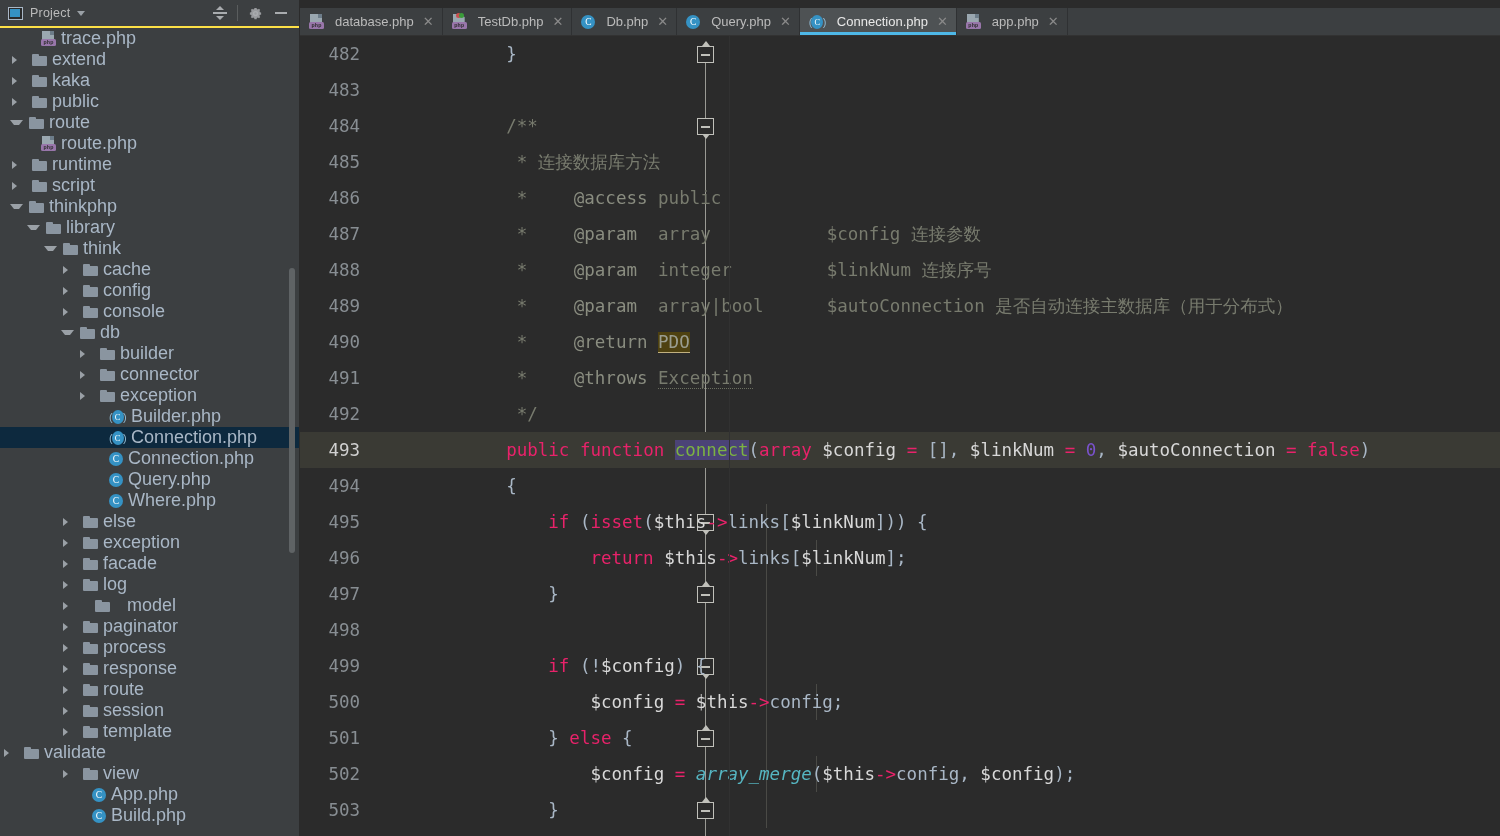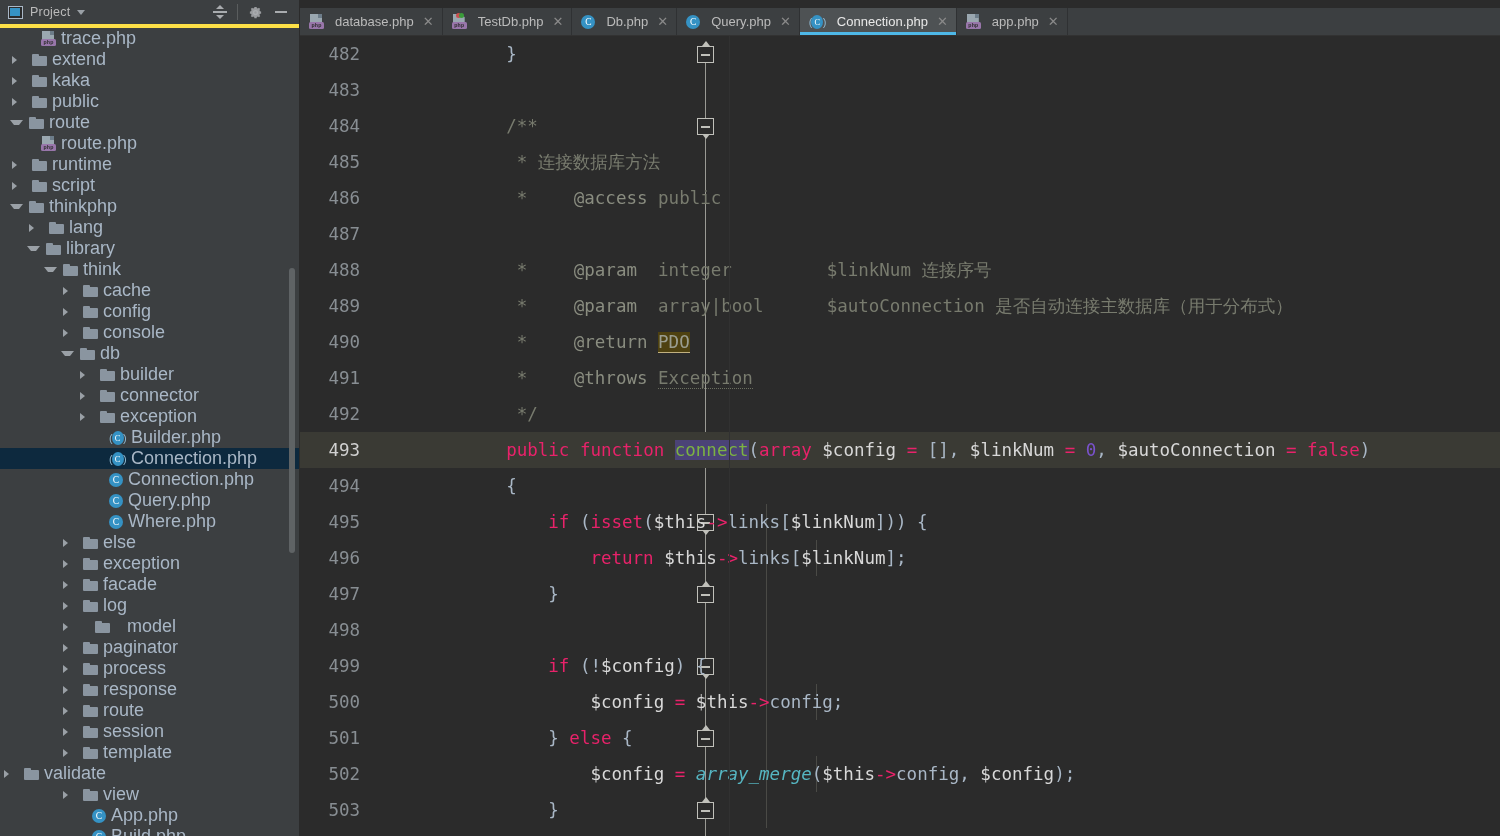--- a/index.html
+++ b/index.html
@@ -18,21 +18,21 @@
     background: #3c3f41;
     position: relative;
     flex: 0 0 300px;
     overflow: hidden;
   }
   .panel-header {
     height: 28px;
     background: #3c3f41;
     display: flex; align-items: center;
     padding: 0 6px 0 8px;
-    border-bottom: 4px solid #fde047;
+    border-bottom: 2px solid #fde047;
     position: relative;
   }
   .ph-icon {
     width: 15px; height: 13px;
     border: 1.5px solid #a9b7c6;
     background: #2b2b2b;
     position: relative;
     flex: 0 0 auto;
     margin-right: 7px;
   }
@@ -321,27 +321,20 @@
           <span class="lbl">script</span>
         </div>
         <div class="tree-row" style="padding-left: 8px;">
           <span class="tw down"></span>
           <span class="ico">
             <span class="folder-ico"></span>
           </span>
           <span class="lbl">thinkphp</span>
         </div>
         <div class="tree-row" style="padding-left: 25px;">
-          <span class="tw right"></span>
-          <span class="ico">
-            <span class="folder-ico"></span>
-          </span>
-          <span class="lbl">lang</span>
-        </div>
-        <div class="tree-row" style="padding-left: 25px;">
           <span class="tw down"></span>
           <span class="ico">
             <span class="folder-ico"></span>
           </span>
           <span class="lbl">library</span>
         </div>
         <div class="tree-row" style="padding-left: 42px;">
           <span class="tw down"></span>
           <span class="ico">
             <span class="folder-ico"></span>
@@ -675,20 +668,21 @@
             <div class="code"><span class="cmt">     * 连接数据库方法</span></div>
           </div>
           <div class="line">
             <div class="gutter-num">486</div>
             <div class="fold-col"></div>
             <div class="code"><span class="cmt">     * <span class="cmt2">@access</span> public</span></div>
           </div>
           <div class="line">
             <div class="gutter-num">487</div>
             <div class="fold-col"></div>
+            <div class="code"><span class="cmt">     * <span class="cmt2">@param</span>  array           $config 连接参数</span></div>
           </div>
           <div class="line">
             <div class="gutter-num">488</div>
             <div class="fold-col"></div>
             <div class="code"><span class="cmt">     * <span class="cmt2">@param</span>  integer         $linkNum 连接序号</span></div>
           </div>
           <div class="line">
             <div class="gutter-num">489</div>
             <div class="fold-col"></div>
             <div class="code"><span class="cmt">     * <span class="cmt2">@param</span>  array|bool      $autoConnection 是否自动连接主数据库（用于分布式）</span></div>

